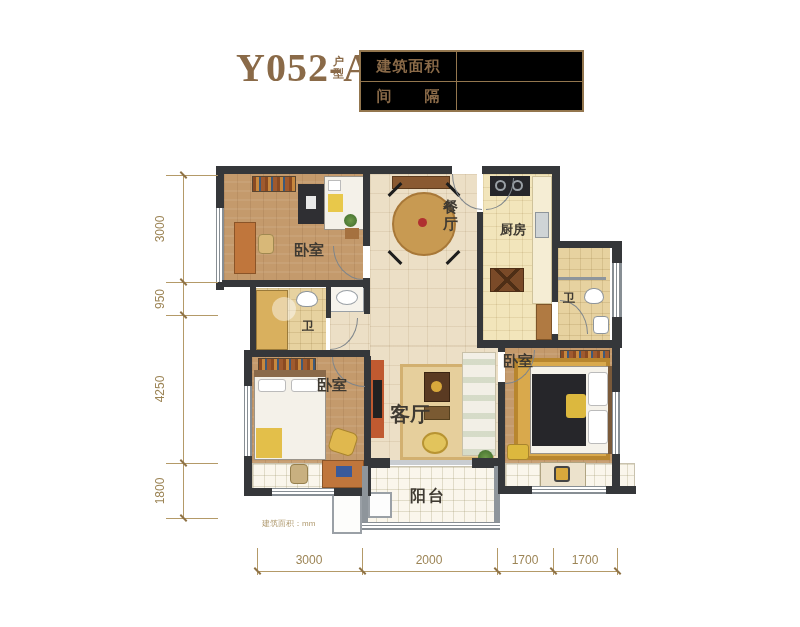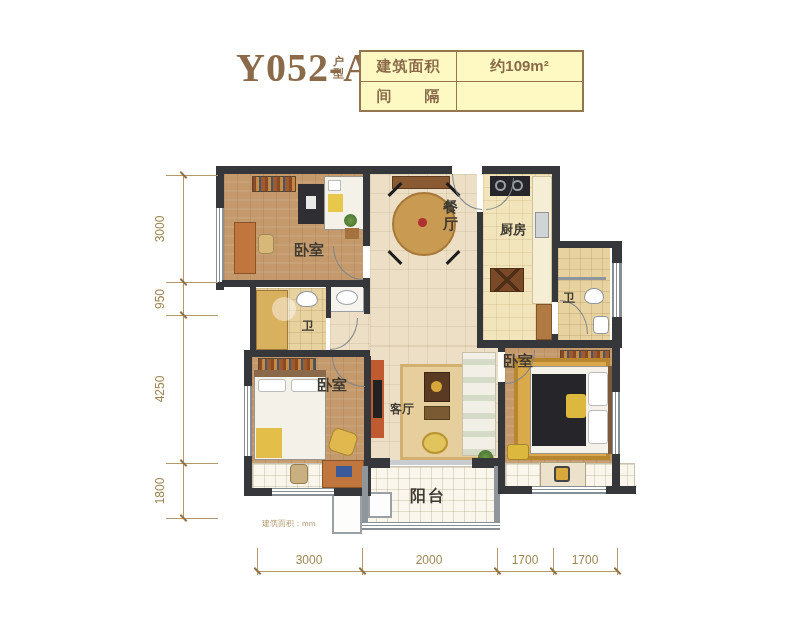--- a/index.html
+++ b/index.html
@@ -21,41 +21,40 @@
   .arc-br{border-right:1.5px solid #7e858b;border-bottom:1.5px solid #7e858b;border-radius:0 0 100% 0;}
   .arc-tr{border-top:1.5px solid #7e858b;border-right:1.5px solid #7e858b;border-radius:0 100% 0 0;}
   .lbl{position:absolute;color:#3f3a32;font-weight:700;white-space:nowrap;z-index:40;}
   .dl{position:absolute;background:#b49a68;}
   .dtxt{position:absolute;color:#9c8455;font-size:12px;z-index:30;}
   .sl{position:absolute;width:9px;height:2px;background:#8f7346;transform:rotate(45deg);z-index:31;}
   .furn{position:absolute;box-sizing:border-box;}
   #title{position:absolute;left:236px;top:48px;color:#8a6a48;font-family:"Liberation Serif",serif;font-size:40px;font-weight:600;letter-spacing:1px;line-height:40px;}
   #title-suffix{position:absolute;left:333px;top:55px;color:#8a6a48;font-size:11px;font-weight:700;width:12px;line-height:12px;}
   #unit-badge{position:absolute;left:237px;top:87px;width:115px;height:21px;background:#8a7340;color:#fff;font-size:14px;font-weight:700;text-align:center;line-height:21px;letter-spacing:1px;}
-  #info-table{position:absolute;left:359px;top:50px;width:221px;height:58px;border:2px solid #93764e;background:#fef9c3;}
+  #info-table{position:absolute;left:359px;top:50px;width:221px;height:58px;border:2px solid #93764e;background:#000000;}
   #info-table .row{display:flex;height:50%;box-sizing:border-box;}
   #info-table .row + .row{border-top:1.5px solid #93764e;gap:20px;}
   #info-table .c1{width:43%;border-right:1.5px solid #93764e;display:flex;align-items:center;justify-content:center;color:#8a6a48;font-size:15px;font-weight:700;letter-spacing:1px;}
   #info-table .c2{flex:1;display:flex;align-items:center;justify-content:center;color:#8a6a48;font-size:15px;font-weight:700;}
   #watermark{position:absolute;left:300px;top:292px;color:rgba(255,255,255,.62);font-size:34px;font-weight:700;letter-spacing:0px;z-index:50;text-shadow:0 0 4px rgba(180,170,150,.35);}
   #wm-dot{position:absolute;left:272px;top:297px;width:24px;height:24px;border-radius:50%;background:rgba(255,255,255,.45);z-index:50;}
   #unit-note{position:absolute;left:262px;top:518px;color:#b09a6f;font-size:8px;z-index:30;}
 </style>
 </head>
 <body>
 
 <div id="page">
 
   <div id="title">Y052-A</div>
   <div id="title-suffix">户型</div>
 
   <div id="info-table">
     <div class="row">
       <div class="c1">建筑面积</div>
-      <div class="c2">约109m²</div>
     </div>
     <div class="row">
       <div class="c1">间　　隔</div>
     </div>
   </div>
 
   <div class="abs wood" style="left:224px;top:174px;width:139px;height:108px;"></div>
   <div class="abs tile" style="left:370px;top:174px;width:107px;height:172px;"></div>
   <div class="abs tile" style="left:370px;top:346px;width:128px;height:118px;"></div>
   <div class="abs tile" style="left:330px;top:286px;width:40px;height:66px;"></div>
@@ -190,21 +189,21 @@
   <div class="arc arc-bl" style="left:332px;top:357px;width:33px;height:30px;"></div>
   <div class="arc arc-br" style="left:505px;top:350px;width:30px;height:34px;"></div>
   <div class="arc arc-tr" style="left:560px;top:300px;width:28px;height:34px;"></div>
 
   <div class="lbl" style="left:294px;top:241px;font-size:15px;">卧室</div>
   <div class="lbl" style="left:443px;top:198px;font-size:15px;width:16px;line-height:17px;white-space:normal;">餐厅</div>
   <div class="lbl" style="left:500px;top:221px;font-size:13px;">厨房</div>
   <div class="lbl" style="left:563px;top:290px;font-size:12px;">卫</div>
   <div class="lbl" style="left:302px;top:318px;font-size:12px;">卫</div>
   <div class="lbl" style="left:317px;top:376px;font-size:15px;">卧室</div>
-  <div class="lbl" style="left:390px;top:401px;font-size:12px;">客厅</div>
+  <div class="lbl" style="left:390px;top:401px;font-size:20px;">客厅</div>
   <div class="lbl" style="left:503px;top:352px;font-size:15px;">卧室</div>
   <div class="lbl" style="left:410px;top:486px;font-size:16px;letter-spacing:2px;">阳台</div>
 
   <div id="wm-dot"></div>
   <div id="unit-note">建筑面积：mm</div>
 
   <div class="dl" style="left:183px;top:175px;width:1px;height:343px;"></div>
   <div class="dl" style="left:166px;top:175px;width:52px;height:1px;"></div>
   <div class="dl" style="left:166px;top:282px;width:52px;height:1px;"></div>
   <div class="dl" style="left:166px;top:315px;width:52px;height:1px;"></div>

